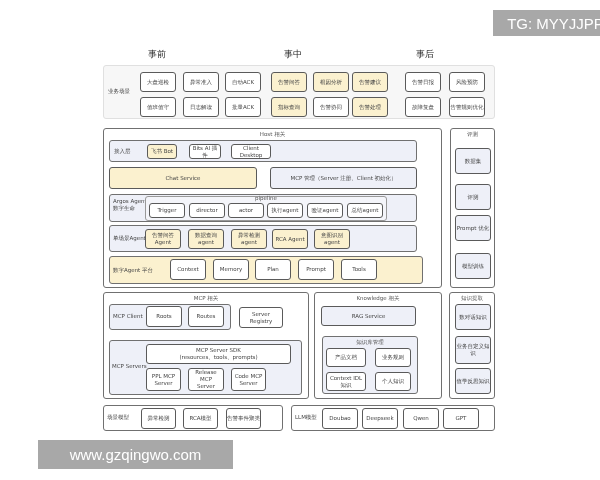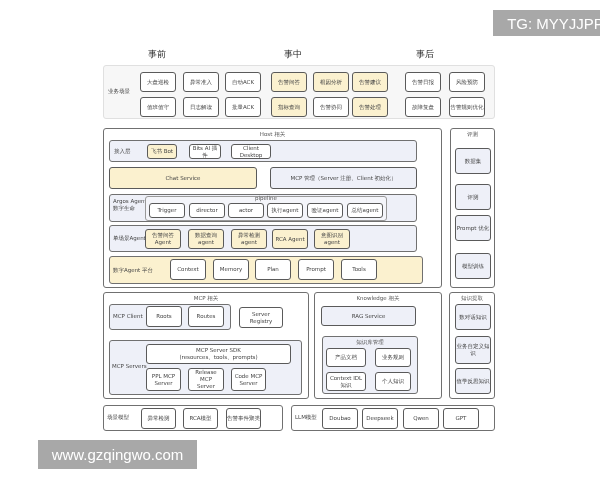--- a/index.html
+++ b/index.html
@@ -155,13 +155,13 @@
 <div class="box" style="left:226px;top:408px;width:35px;height:21px;">告警事件聚类</div>
 
 <div class="panel" style="left:291px;top:405px;width:204px;height:26px;">
   <div class="lbl" style="left:3px;top:8px;">LLM模型</div>
 </div>
 <div class="box" style="left:322px;top:408px;width:36px;height:21px;">Doubao</div>
 <div class="box" style="left:362px;top:408px;width:36px;height:21px;">Deepseek</div>
 <div class="box" style="left:403px;top:408px;width:36px;height:21px;">Qwen</div>
 <div class="box" style="left:443px;top:408px;width:36px;height:21px;">GPT</div>
 
-<div class="wm" style="left:10px;top:440px;width:159px;height:29px;font-size:15px;">www.gzqingwo.com</div>
+<div class="wm" style="left:10px;top:440px;width:195px;height:29px;font-size:15px;">www.gzqingwo.com</div>
 
 </body></html>

